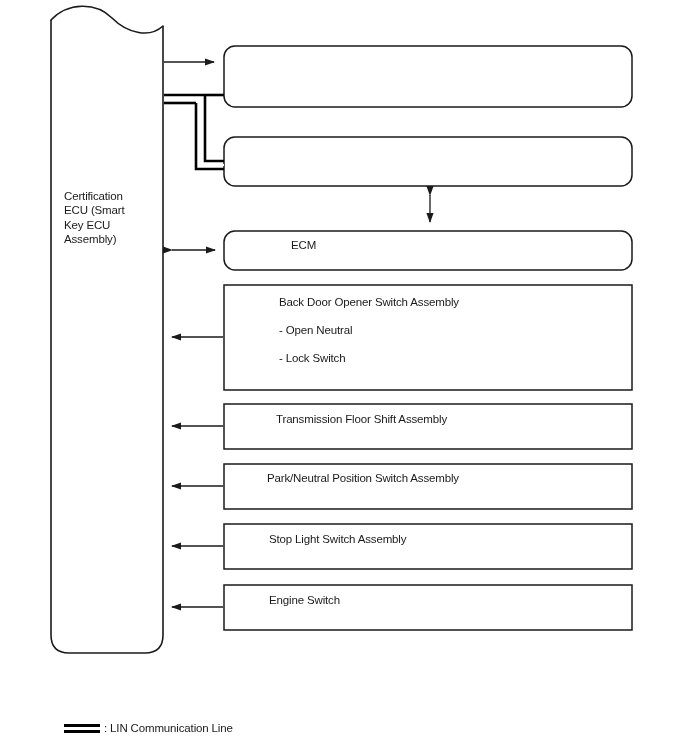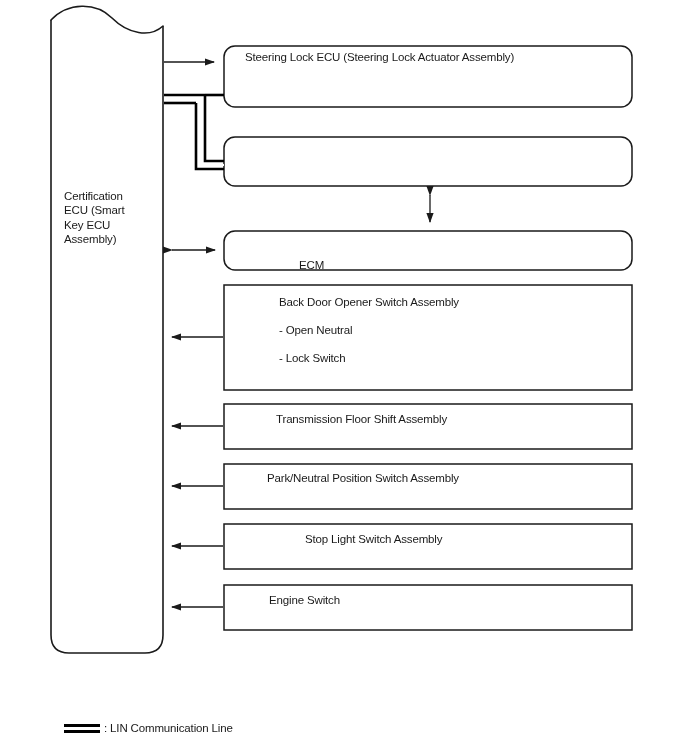--- a/index.html
+++ b/index.html
@@ -167,34 +167,33 @@
     <line x1="223" y1="486" x2="172" y2="486" stroke="#1a1a1a" stroke-width="1.3" marker-end="url(#arrow-l)"></line>
 
     <line x1="223" y1="546" x2="172" y2="546" stroke="#1a1a1a" stroke-width="1.3" marker-end="url(#arrow-l)"></line>
 
     <line x1="223" y1="607" x2="172" y2="607" stroke="#1a1a1a" stroke-width="1.3" marker-end="url(#arrow-l)"></line>
 
   </svg>
 
   <div class="ecu-label"><span>Certification</span><br><span>ECU (Smart</span><br><span>Key ECU</span><br><span>Assembly)</span></div>
 
-  <div class="node-label" style="left:245px; top:50px;">Steering Lock ECU (Steering Lock Actuator Assembly)</div>
-
-
-  <div class="node-label" style="left:299px; top:238px;margin-top:20px;">ECM</div>
+
+
+  <div class="node-label" style="left:291px; top:238px;">ECM</div>
 
   <div class="node-label" style="left:279px; top:295px;">Back Door Opener Switch Assembly</div>
   <div class="sub-label" style="left:279px; top:323px;">- Open Neutral</div>
   <div class="sub-label" style="left:279px; top:351px;">- Lock Switch</div>
 
   <div class="node-label" style="left:276px; top:412px;">Transmission Floor Shift Assembly</div>
 
   <div class="node-label" style="left:267px; top:471px;">Park/Neutral Position Switch Assembly</div>
 
-  <div class="node-label" style="left:269px; top:532px;margin-left:36px;">Stop Light Switch Assembly</div>
+  <div class="node-label" style="left:269px; top:532px;">Stop Light Switch Assembly</div>
 
   <div class="node-label" style="left:269px; top:593px;">Engine Switch</div>
 
   <div class="legend-mark">
     <i></i>
     <i class="gap"></i>
     <i></i>
   </div>
   <div class="legend-text"><span>:</span> <span>LIN Communication Line</span></div>
 

